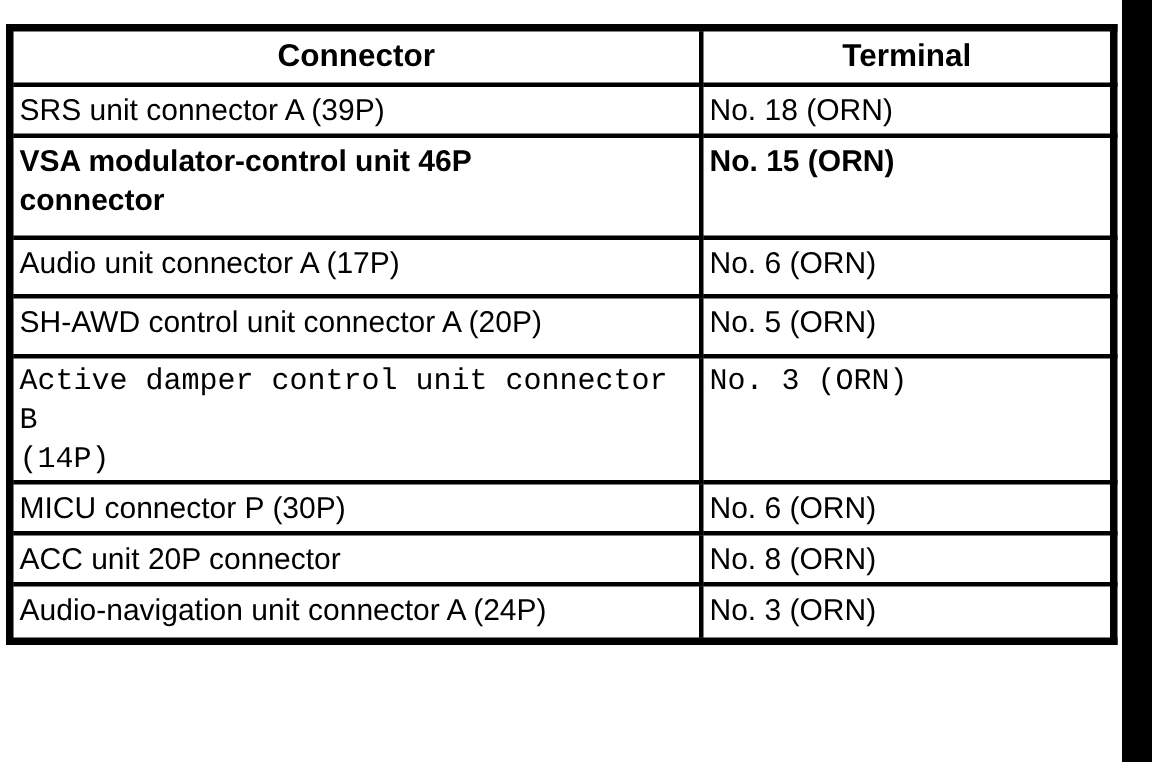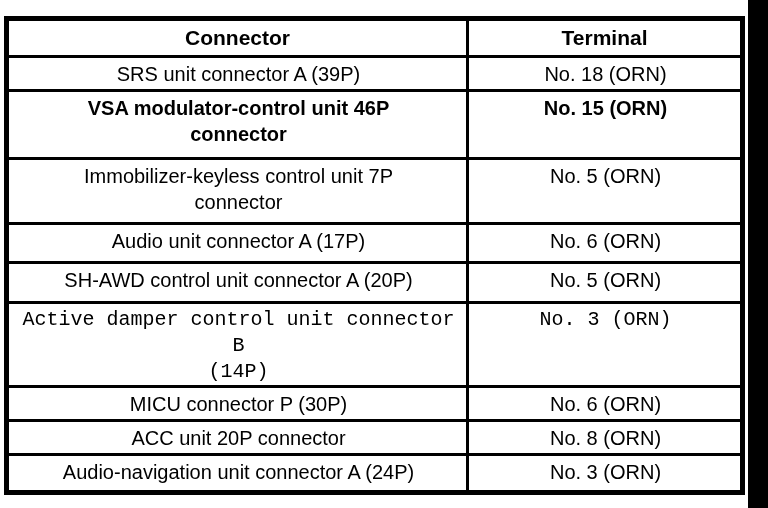--- a/index.html
+++ b/index.html
@@ -29,21 +29,21 @@
     font-size: 21px;
     font-weight: bold;
     text-align: center;
     vertical-align: middle;
     padding: 0;
   }
   table.wire td {
     font-size: 20px;
     line-height: 26px;
     vertical-align: top;
-    text-align: center;
+    text-align: left;
     padding: 3px 2px 0 4px;
     white-space: pre-line;
   }
   td.terminal-col { padding-left: 5px; }
 
   tr.hdr { height: 38px; }
   tr.h34 { height: 34px; }
   tr.h38 { height: 38px; }
   tr.h39 { height: 39px; }
   tr.h40 { height: 40px; }
@@ -77,25 +77,20 @@
     <tbody>
       <tr class="h34">
         <td class="connector-col">SRS unit connector A (39P)</td>
         <td class="terminal-col">No. 18 (ORN)</td>
       </tr>
       <tr class="h68">
         <td class="connector-col">VSA modulator-control unit 46P
 connector</td>
         <td class="terminal-col">No. 15 (ORN)</td>
       </tr>
-      <tr class="h65">
-        <td class="connector-col">Immobilizer-keyless control unit 7P
-connector</td>
-        <td class="terminal-col">No. 5 (ORN)</td>
-      </tr>
       <tr class="h39">
         <td class="connector-col">Audio unit connector A (17P)</td>
         <td class="terminal-col">No. 6 (ORN)</td>
       </tr>
       <tr class="h40">
         <td class="connector-col">SH-AWD control unit connector A (20P)</td>
         <td class="terminal-col">No. 5 (ORN)</td>
       </tr>
       <tr class="h60">
         <td class="connector-col">Active damper control unit connector B

